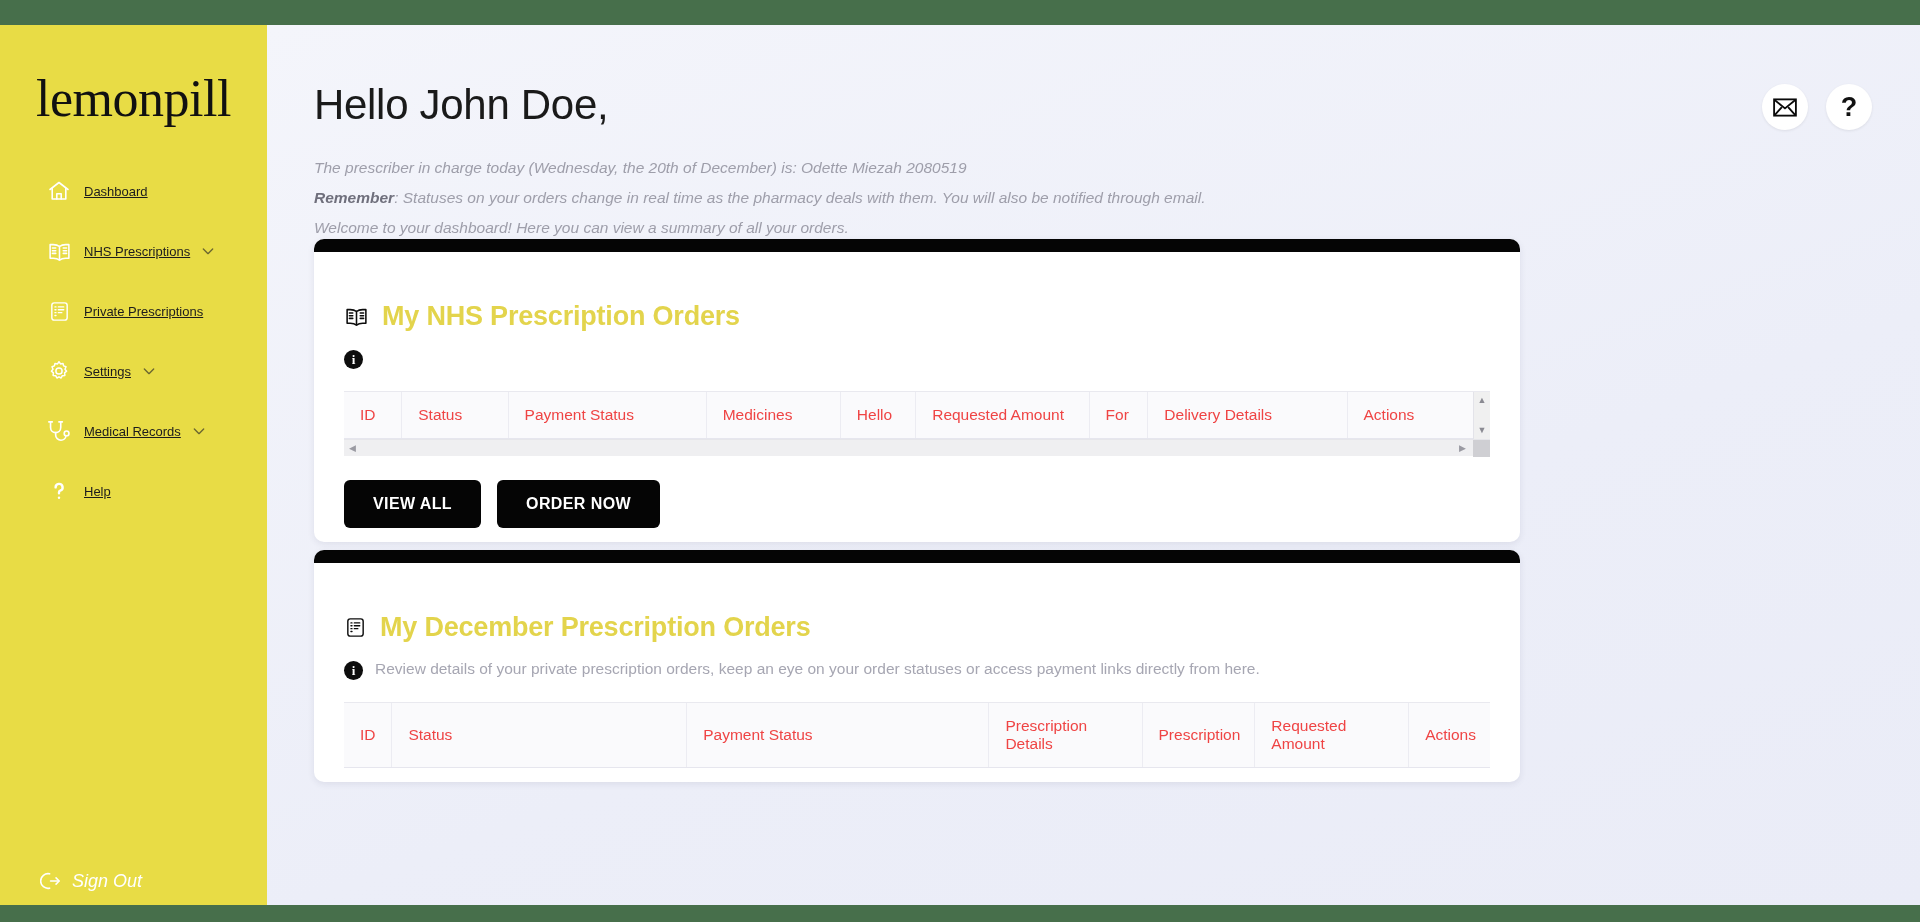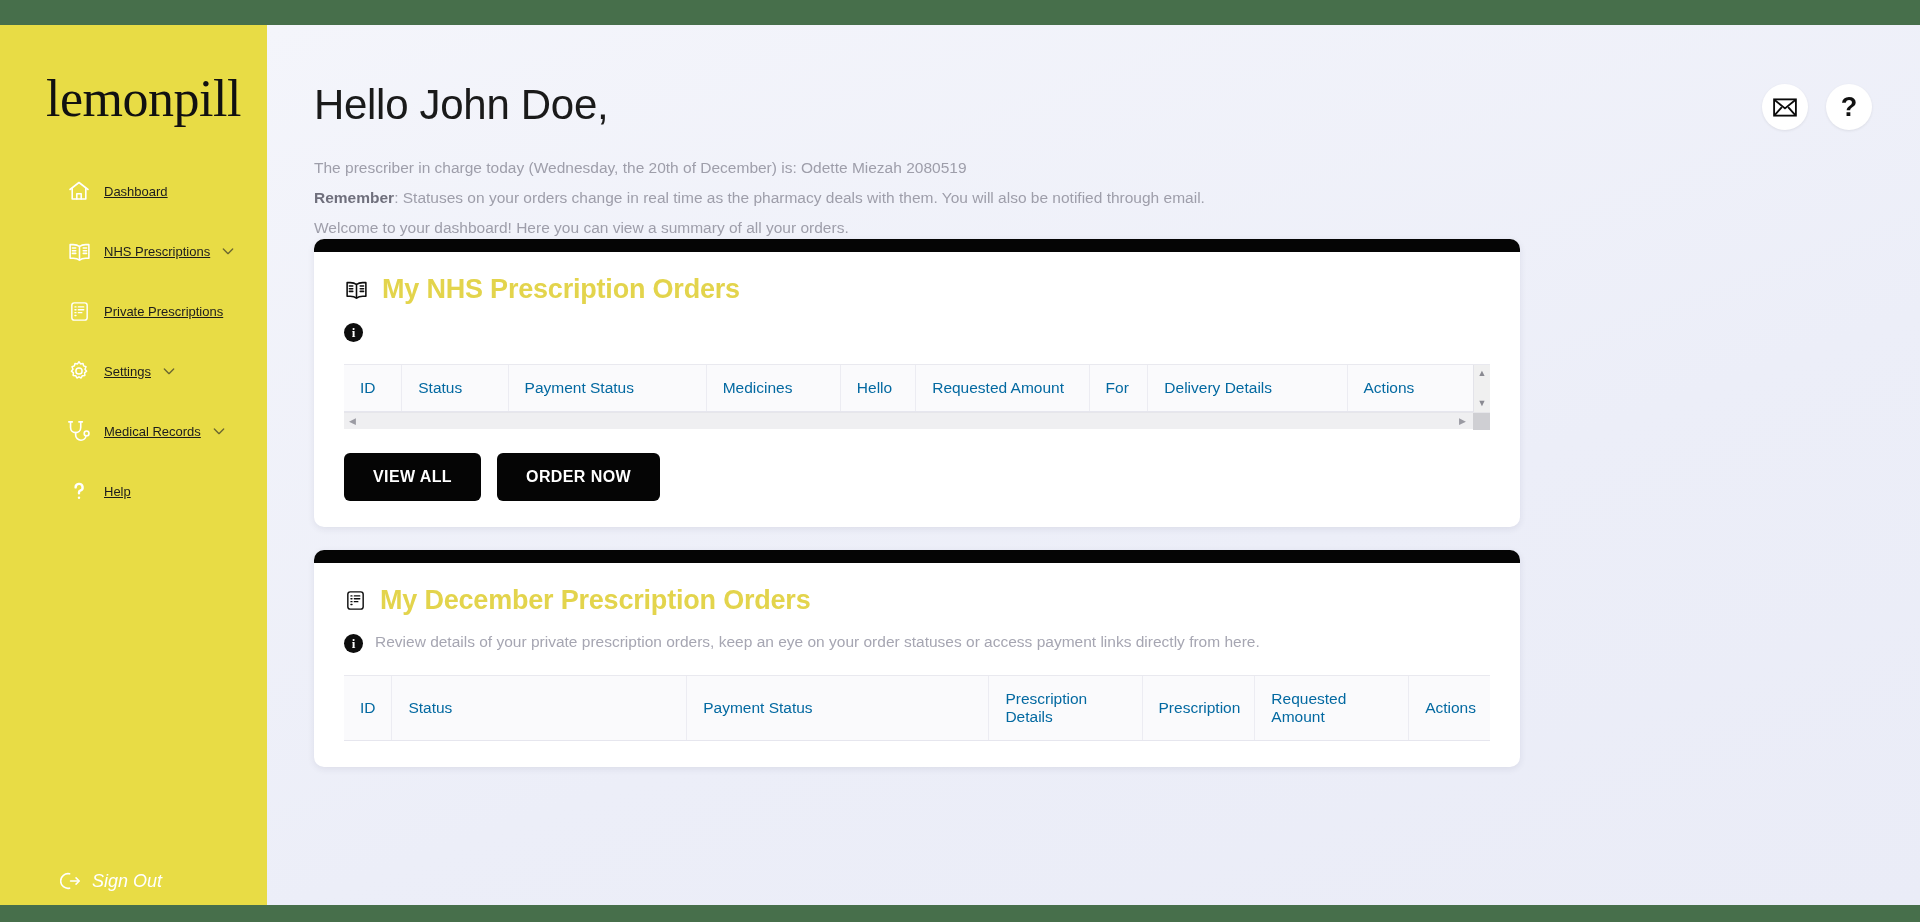--- a/index.html
+++ b/index.html
@@ -12,21 +12,20 @@
 
   .screen { position: relative; width: 1920px; height: 922px; background: #476f4b; }
 
   
   .sidebar {
     position: absolute; left: 0; top: 25px;
     width: 267px; height: 880px;
     background: #e8dc45;
     display: flex; flex-direction: column;
     z-index: 5;
-    padding-left: 20px;
   }
   .logo {
     font-family: "Liberation Serif", serif;
     font-size: 52px;
     color: #111;
     text-align: center;
     margin-top: 48px;
     letter-spacing: -0.5px;
     line-height: 1;
   }
@@ -84,33 +83,33 @@
   }
   .circ-btn svg { display: block; }
   .qmark { font-size: 27px; font-weight: bold; color: #111; line-height: 1; font-family:"Liberation Sans",sans-serif; }
 
   .greeting {
     position: absolute; left: 47px; top: 56px;
     font-size: 42px; font-weight: 400; color: #1a1a1a;
     letter-spacing: -0.3px;
   }
   .sub-lines { position: absolute; left: 47px; top: 128px; width: 1200px; }
-  .sub-line { font-size: 15.5px; color: #9e9eaa; line-height: 30px; }
+  .sub-line { font-size: 15.5px; color: #9e9eaa; line-height: 30px; font-style: italic; }
   .sub-line b { color: #6f6f7c; font-weight: bold; }
 
   
   .card {
     position: absolute; left: 47px; width: 1206px;
     background: #fff;
     border-radius: 10px;
     box-shadow: 0 2px 7px rgba(40,40,80,.09);
     overflow: hidden;
   }
   .card-bar { height: 13px; background: #050505; }
-  .card-body { padding: 22px 30px 26px 30px; }
+  .card-body { padding: 22px 30px 14px 30px; margin-top: 27px; }
 
   .card-title {
     display: flex; align-items: center; gap: 13px;
     font-size: 27px; font-weight: bold; color: #e3d44c;
     letter-spacing: -0.2px;
   }
   .card-title .tico { display: flex; align-items: center; }
 
   .card-note {
     display: flex; align-items: flex-start; gap: 12px;
@@ -133,21 +132,21 @@
   .tbl-scroll { position: relative; display: flex; }
   table.grid {
     border-collapse: collapse;
     table-layout: fixed;
     flex: 1;
   }
   table.grid th {
     text-align: left;
     font-size: 15.5px;
     font-weight: normal;
-    color: #0369a1;
+    color: #ef4444;
     padding: 14px 14px 14px 16px;
     background: #fafafc;
     border-right: 1px solid #ececf2;
     border-bottom: 1px solid #e6e6ee;
     vertical-align: middle;
     white-space: normal;
   }
   table.grid th:last-child { border-right: none; }
 
   

